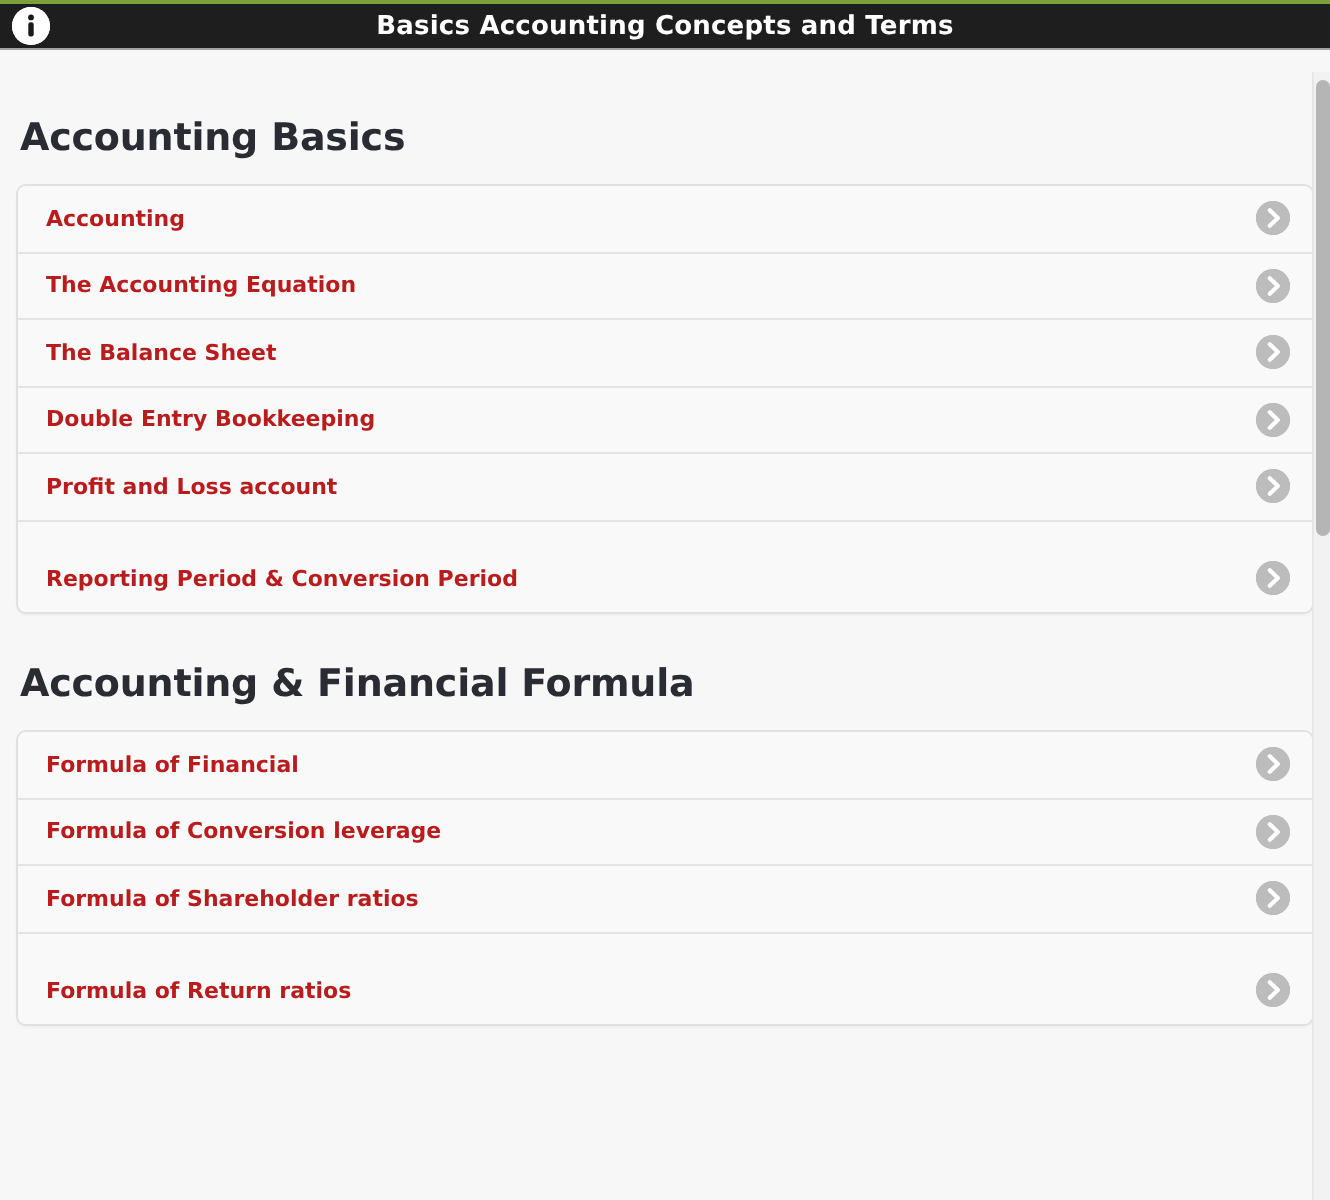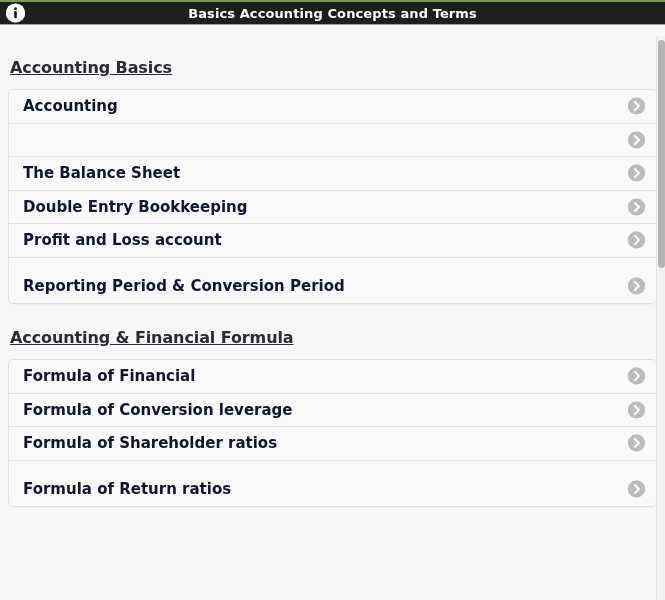--- a/index.html
+++ b/index.html
@@ -66,26 +66,25 @@
     top: 36px;
     left: 0;
     right: 0;
     bottom: 0;
     overflow: hidden;
     background: #f7f7f7;
     padding: 0 8px;
   }
 
   .section-title {
-    font-size: 16px;
+    font-size: 19px;
     font-weight: bold;
     color: #2b2b33;
     margin: 24px 12px 12px 2px;
     letter-spacing: -0.1px;
-    text-decoration: underline;
   }
   .section-title.first { margin-top: 22px; }
 
   .list {
     background: #f9f9f9;
     border: 1px solid #e0e0e0;
     border-radius: 5px;
     overflow: hidden;
     box-shadow: 0 1px 1px rgba(0,0,0,0.03);
   }
@@ -95,23 +94,23 @@
     height: 33.5px;
     display: flex;
     align-items: center;
     padding: 0 34px 0 14px;
     border-bottom: 1px solid #e3e3e3;
     background: #f9f9f9;
     cursor: pointer;
   }
   .list-item:last-child { border-bottom: none; margin-top: 12px; }
   .list-item-label {
-    font-size: 15px;
-    font-weight: bold;
-    color: #0f172a;
+    font-size: 11px;
+    font-weight: bold;
+    color: #b91c1c;
     white-space: nowrap;
     overflow: hidden;
     text-overflow: ellipsis;
   }
 
   .chevron-icon {
     position: absolute;
     right: 11px;
     top: 50%;
     transform: translateY(-50%);
@@ -171,20 +170,21 @@
         <span class="list-item-label">Accounting</span>
         <span class="chevron-icon">
           <svg width="17" height="17" viewBox="0 0 17 17" aria-hidden="true">
             <circle cx="8.5" cy="8.5" r="8.5" fill="#bcbcbc"></circle>
             <path d="M6.9 4.6 L10.9 8.5 L6.9 12.4" fill="none" stroke="#ffffff" stroke-width="2.1" stroke-linecap="round" stroke-linejoin="round"></path>
           </svg>
         </span>
       </div>
 
       <div class="list-item">
+        <span class="list-item-label">The Accounting Equation</span>
         <span class="chevron-icon">
           <svg width="17" height="17" viewBox="0 0 17 17" aria-hidden="true">
             <circle cx="8.5" cy="8.5" r="8.5" fill="#bcbcbc"></circle>
             <path d="M6.9 4.6 L10.9 8.5 L6.9 12.4" fill="none" stroke="#ffffff" stroke-width="2.1" stroke-linecap="round" stroke-linejoin="round"></path>
           </svg>
         </span>
       </div>
 
       <div class="list-item">
         <span class="list-item-label">The Balance Sheet</span>

